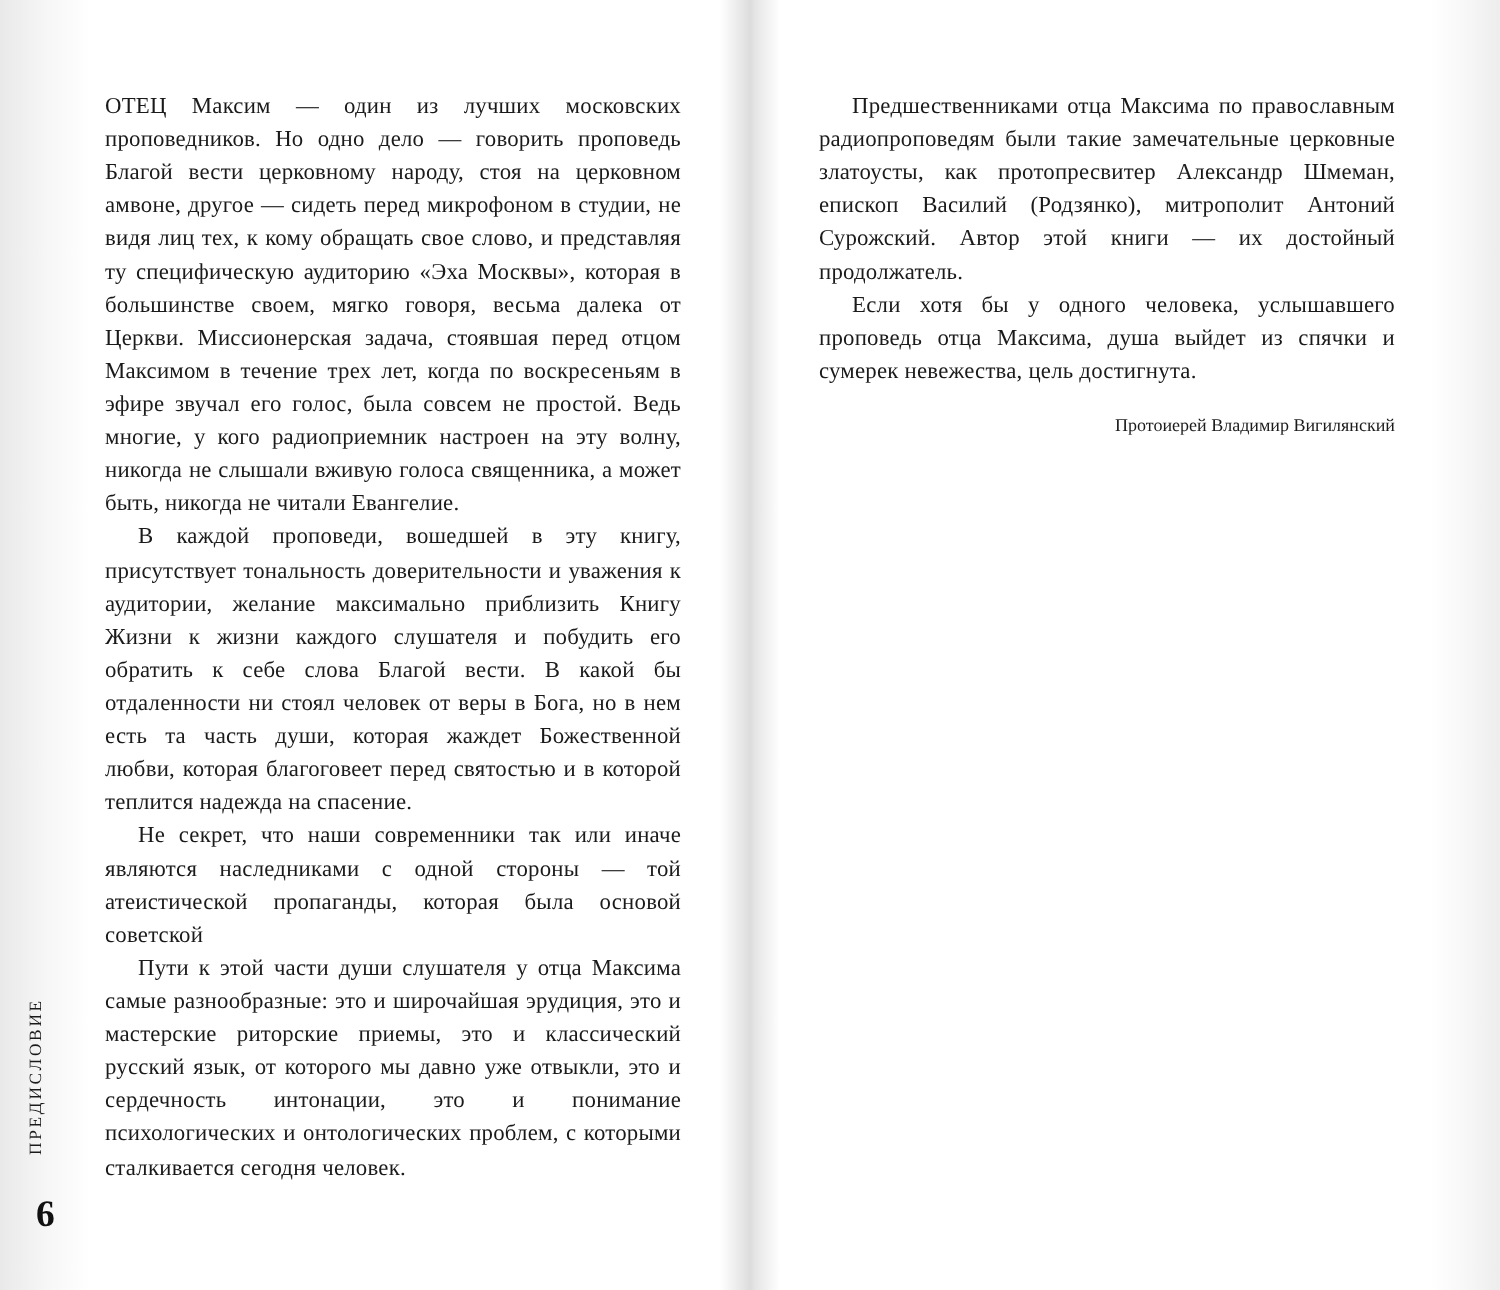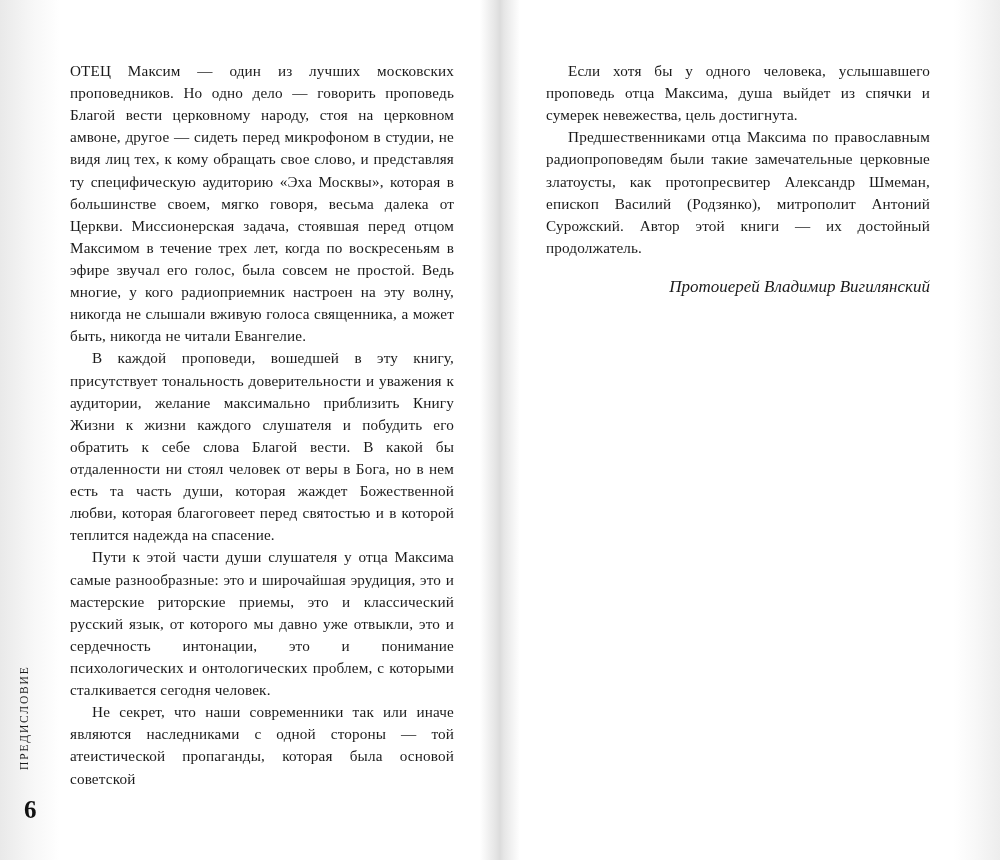--- a/index.html
+++ b/index.html
@@ -68,24 +68,23 @@
     text-align: justify;
     text-indent: 1.45em;
     hyphens: manual;
     letter-spacing: 0.01em;
   }
   p.para.first {
     text-indent: 0;
   }
   p.signature {
     margin: 16px 0 0 0;
-    font-size: 17px;
+    font-size: 12px;
     line-height: 1.455;
     text-align: right;
-    font-style: italic;
   }
 
   
   .folio {
     position: absolute;
     font-family: "Liberation Serif", serif;
     font-weight: bold;
     color: #111;
   }
   .folio-left {
@@ -131,31 +130,31 @@
 <body>
 
 <div class="spread">
 
   <div class="gutter"></div>
 
   <div class="page page-left">
     <div class="text-col">
       <p class="para first">ОТЕЦ Максим — один из лучших московских проповедников. Но одно дело — говорить проповедь Благой вести церковному народу, стоя на церковном амвоне, другое — сидеть перед микрофоном в студии, не видя лиц тех, к кому обращать свое слово, и представляя ту специфическую аудиторию «Эха Москвы», которая в большинстве своем, мягко говоря, весьма далека от Церкви. Миссионерская задача, стоявшая перед отцом Максимом в течение трех лет, когда по воскресеньям в эфире звучал его голос, была совсем не простой. Ведь многие, у кого радиоприемник настроен на эту волну, никогда не слышали вживую голоса священника, а может быть, никогда не читали Евангелие.</p>
       <p class="para">В каждой проповеди, вошедшей в эту книгу, присутствует тональность доверительности и уважения к аудитории, желание максимально приблизить Книгу Жизни к жизни каждого слушателя и побудить его обратить к себе слова Благой вести. В какой бы отдаленности ни стоял человек от веры в Бога, но в нем есть та часть души, которая жаждет Божественной любви, которая благоговеет перед святостью и в которой теплится надежда на спасение.</p>
+      <p class="para">Не секрет, что наши современники так или иначе являются наследниками с одной стороны — той атеистической пропаганды, которая была основой советской</p>
       <p class="para">Пути к этой части души слушателя у отца Максима самые разнообразные: это и широчайшая эрудиция, это и мастерские риторские приемы, это и классический русский язык, от которого мы давно уже отвыкли, это и сердечность интонации, это и понимание психологических и онтологических проблем, с которыми сталкивается сегодня человек.</p>
-      <p class="para">Не секрет, что наши современники так или иначе являются наследниками с одной стороны — той атеистической пропаганды, которая была основой советской</p>
     </div>
     <div class="runhead runhead-left">Предисловие</div>
     <div class="folio folio-left">6</div>
   </div>
 
   <div class="page page-right">
     <div class="text-col">
+      <p class="para">Предшественниками отца Максима по православным радиопроповедям были такие замечательные церковные златоусты, как протопресвитер Александр Шмеман, епископ Василий (Родзянко), митрополит Антоний Сурожский. Автор этой книги — их достойный продолжатель.</p>
       <p class="para">Если хотя бы у одного человека, услышавшего проповедь отца Максима, душа выйдет из спячки и сумерек невежества, цель достигнута.</p>
-      <p class="para">Предшественниками отца Максима по православным радиопроповедям были такие замечательные церковные златоусты, как протопресвитер Александр Шмеман, епископ Василий (Родзянко), митрополит Антоний Сурожский. Автор этой книги — их достойный продолжатель.</p>
       <p class="signature">Протоиерей Владимир Вигилянский</p>
     </div>
     <div class="runhead runhead-right">
       <span class="runhead-right-inner">Предисловие</span>
     </div>
     <div class="folio folio-right">7</div>
   </div>
 
 </div>
 

